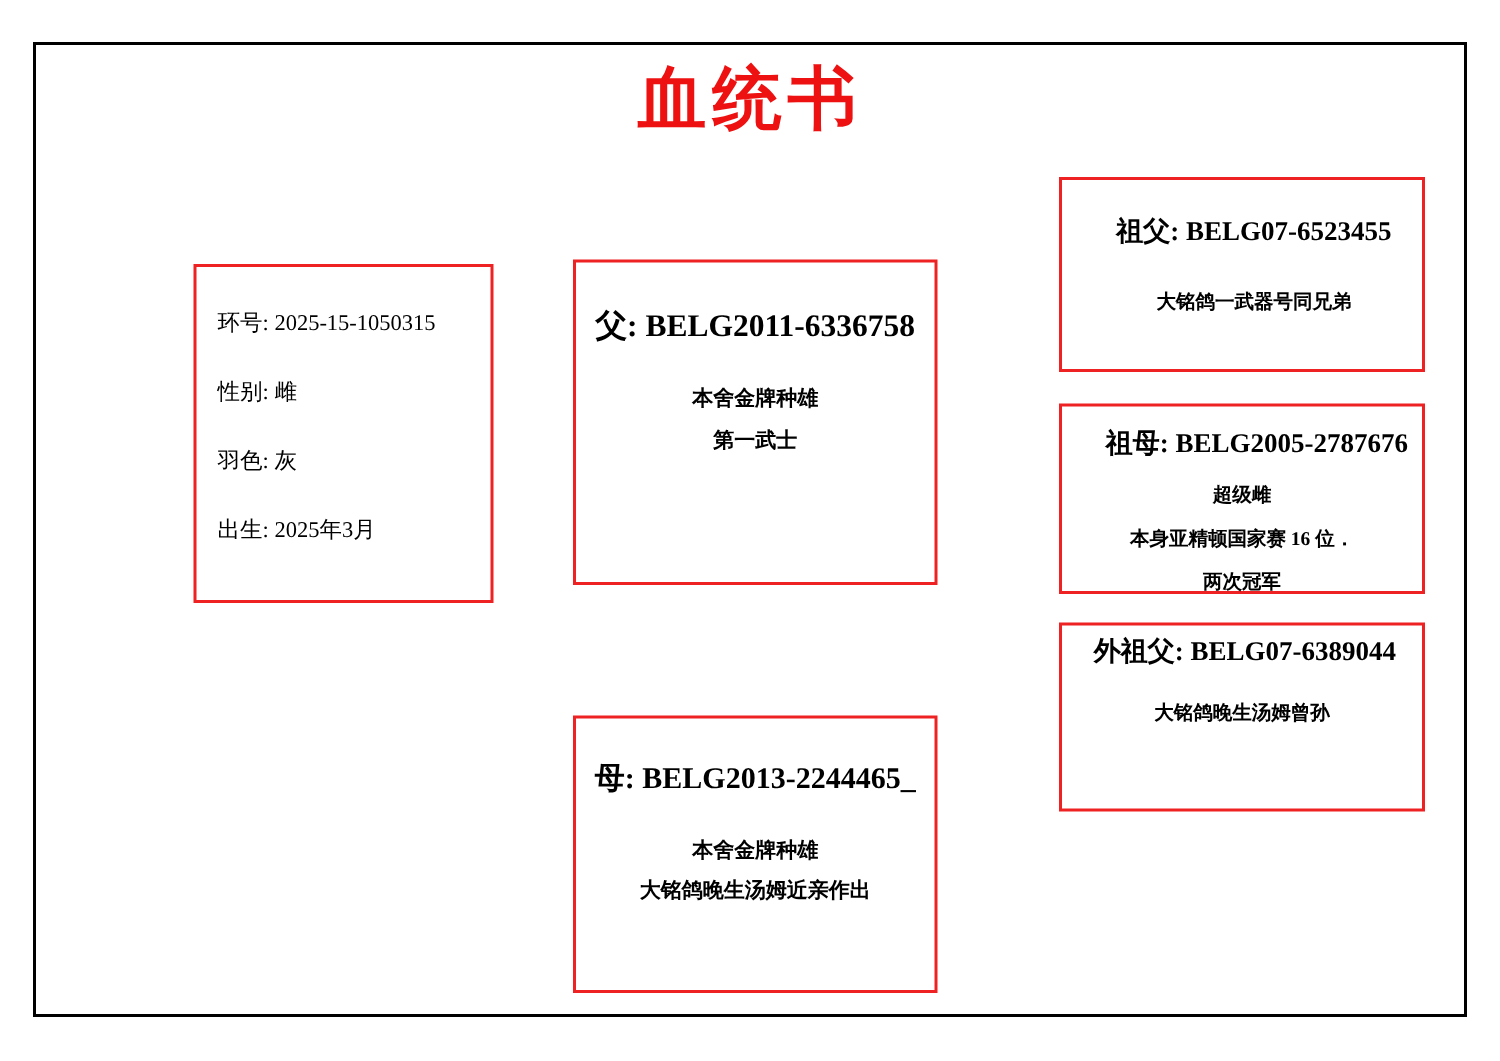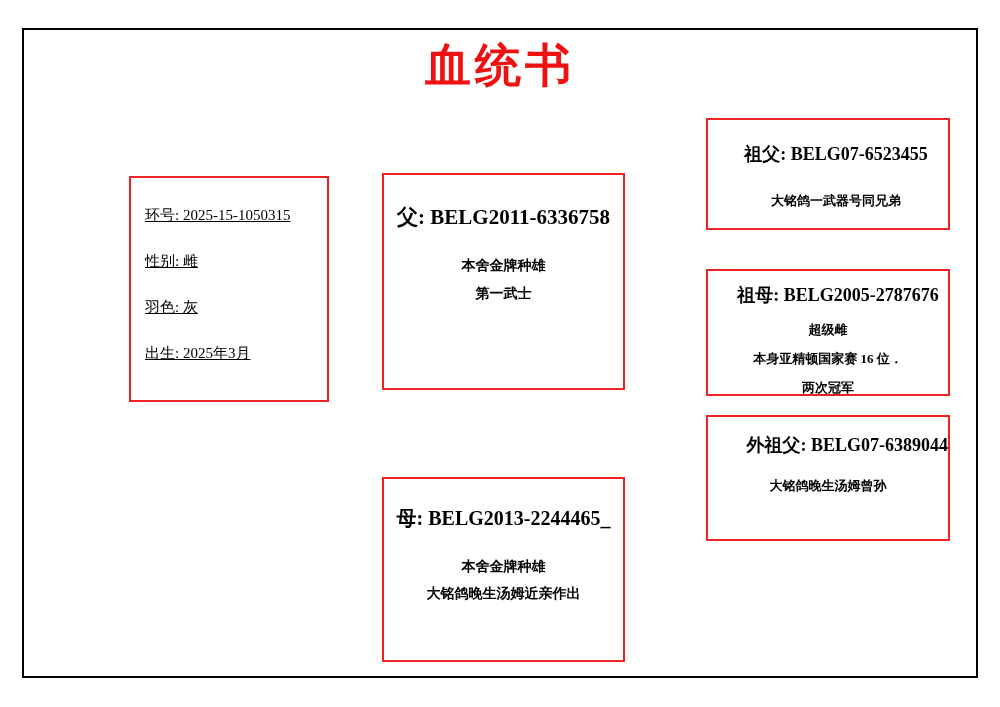--- a/index.html
+++ b/index.html
@@ -60,21 +60,20 @@
     white-space: nowrap;
   }
 
   
   #card-subject {
     left: 105px;
     top: 146px;
     width: 200px;
     height: 226px;
     text-align: left;
-    text-decoration: underline;
   }
   #card-subject .row {
     font-size: 15px;
     color: #000;
     margin: 0 0 0 14px;
     white-space: nowrap;
   }
   #card-subject .row:nth-of-type(1) { margin-top: 28px; }
   #card-subject .row + .row { margin-top: 27px; }
 
@@ -100,32 +99,32 @@
   #card-mother .hd { font-size: 20px; margin-top: 26px; }
   #card-mother .ln { font-size: 14px; font-weight: bold; }
   #card-mother .ln.l1 { margin-top: 26px; }
   #card-mother .ln.l2 { margin-top: 9px; }
 
   
   .gp { left: 682px; width: 244px; }
   .gp .hd { font-size: 18px; }
   .gp .ln { font-size: 13px; font-weight: bold; }
 
-  #card-gf { top: 88px; height: 112px; padding-left: 16px; }
+  #card-gf { top: 88px; height: 130px; padding-left: 16px; }
   #card-gf .hd { margin-top: 22px; }
   #card-gf .ln.l1 { margin-top: 26px; }
 
   #card-gm { top: 239px; height: 127px; }
   #card-gm .hd { margin-top: 12px; padding-left: 20px; }
   #card-gm .ln.l1 { margin-top: 14px; }
   #card-gm .ln.l2 { margin-top: 11px; }
   #card-gm .ln.l3 { margin-top: 11px; }
 
   #card-mgf { top: 385px; height: 126px; }
-  #card-mgf .hd { margin-top: 16px; text-align: right; padding-left: 4px; }
+  #card-mgf .hd { margin-top: 5px; text-align: center; padding-left: 4px; }
   #card-mgf .ln.l1 { margin-top: 20px; }
 
   #card-mgm { top: 528px; height: 128px; }
   #card-mgm .hd { margin-top: 14px; text-align: left; padding-left: 8px; }
   #card-mgm .ln.l1 { margin-top: 20px; }
   #card-mgm .ln.l2 { margin-top: 10px; }
 </style>
 </head>
 <body>
 

